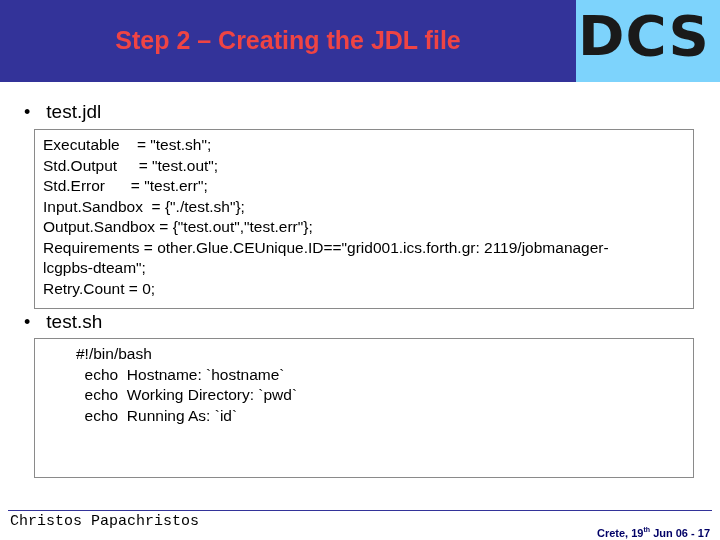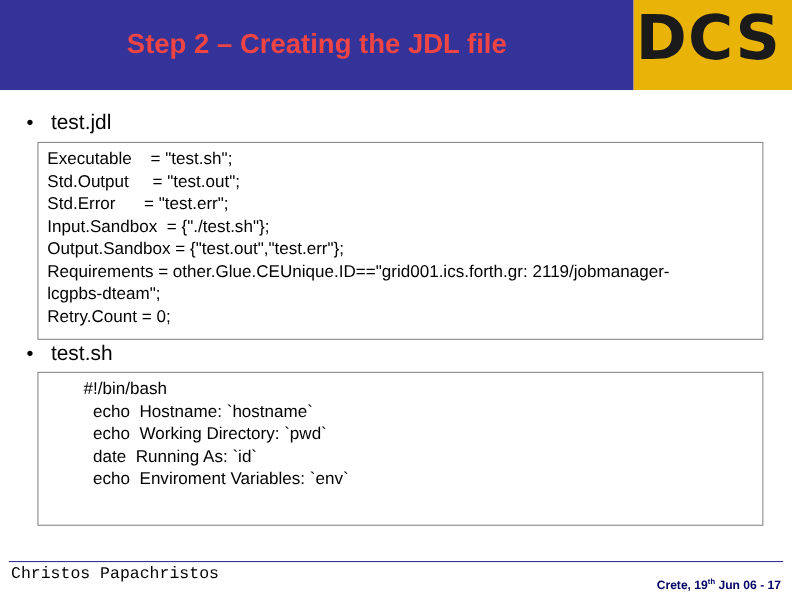--- a/index.html
+++ b/index.html
@@ -35,21 +35,21 @@
     font-weight: bold;
     letter-spacing: 0px;
     white-space: nowrap;
   }
   .logo-area {
     position: absolute;
     left: 576px;
     top: 0;
     width: 144px;
     height: 82px;
-    background: #eab308;
+    background: #7dd3fc;
     overflow: hidden;
   }
   .logo-text {
     position: absolute;
     left: 2px;
     top: 6px;
     font-family: "DejaVu Sans", sans-serif;
     font-weight: bold;
     font-size: 56px;
     letter-spacing: 1px;
@@ -165,22 +165,21 @@
 
   <div class="bullet-row" style="left:0; top:230px;">
     <span class="bullet-dot">•</span>
     <span class="bullet-label">test.sh</span>
   </div>
 
   <div class="code-box" style="left:34px; top:256px; width:660px; height:140px;padding-left:41px;">
     <div class="code-line">#!/bin/bash</div>
     <div class="code-line">  echo  Hostname: `hostname`</div>
     <div class="code-line">  echo  Working Directory: `pwd`</div>
-    <div class="code-line">  date  Running As: `id`</div>
-    <div class="code-line">  echo  Enviroment Variables: `env`</div>
+    <div class="code-line">  echo  Running As: `id`</div>
   </div>
 
 </div>
 
 <div class="footer-line"></div>
 <div class="footer-left">
   <div>Christos Papachristos</div>
 </div>
 <div class="footer-right">
   <span>Crete, 19</span><sup>th</sup><span> Jun 06</span><span> - 17</span>

